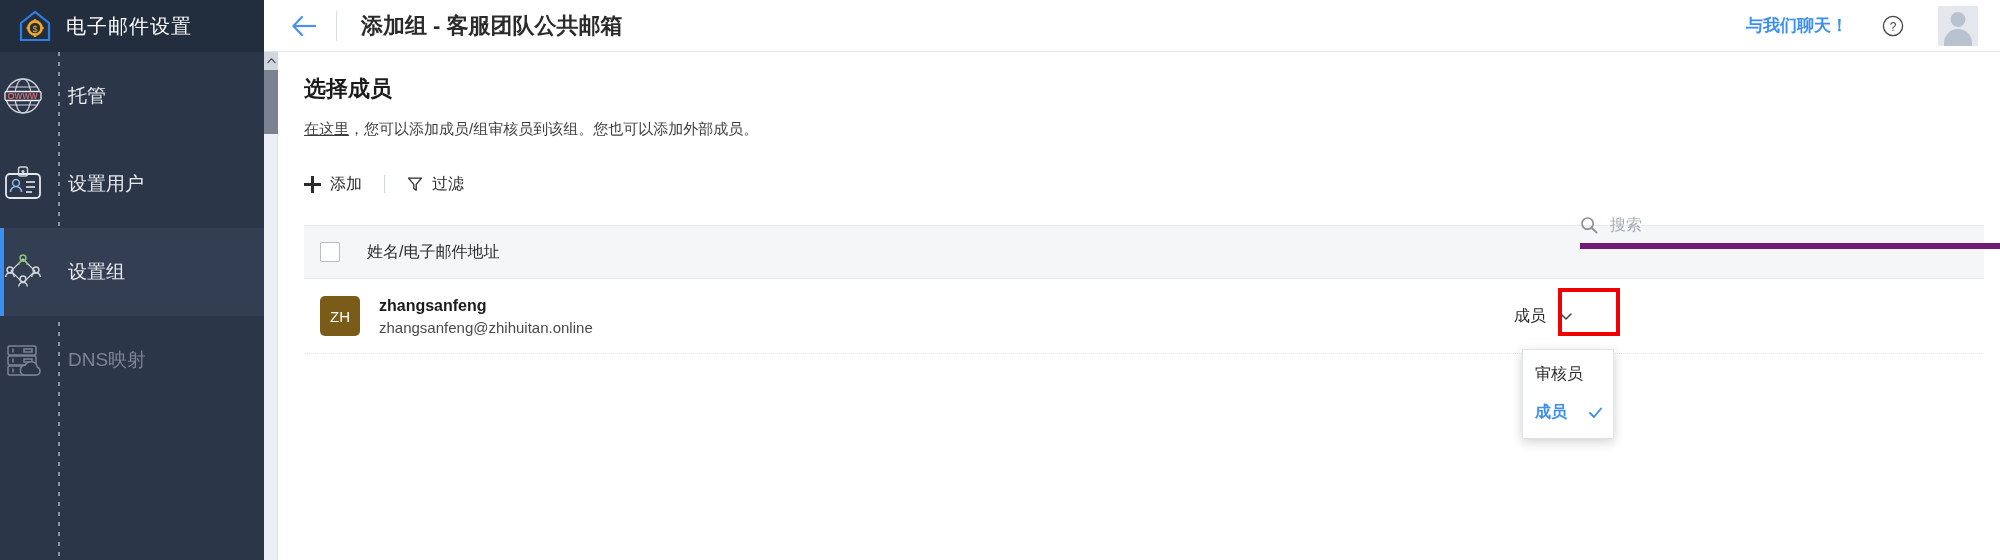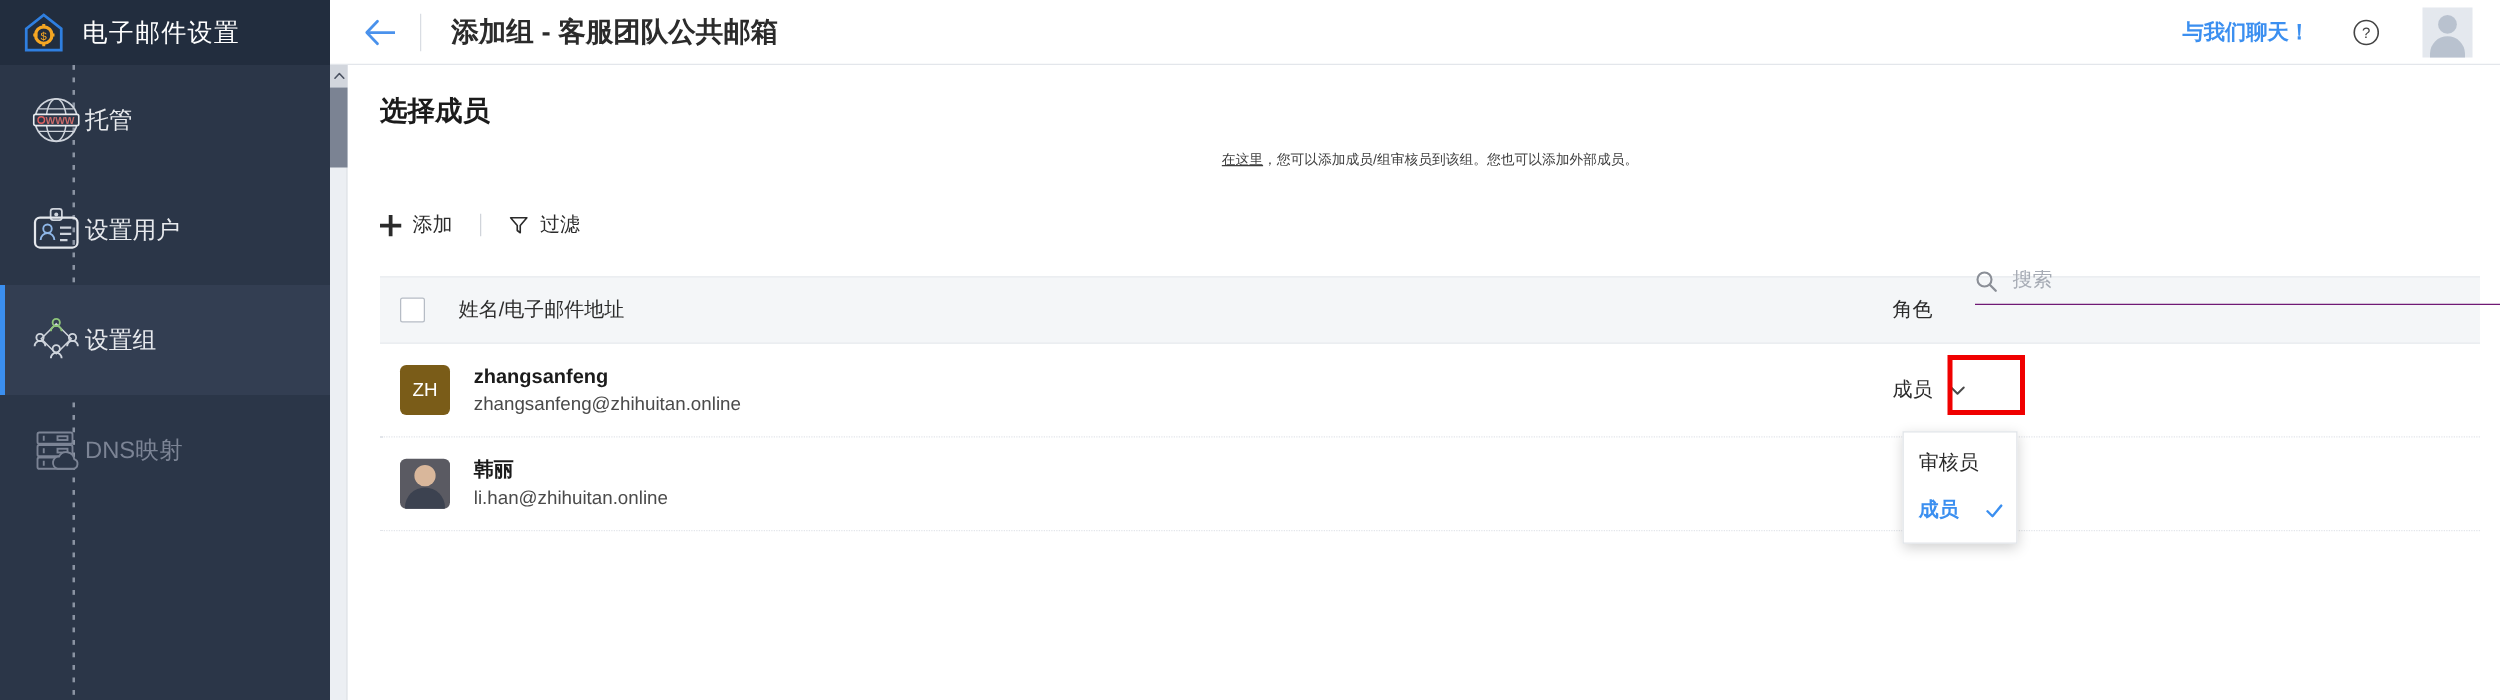--- a/index.html
+++ b/index.html
@@ -28,21 +28,21 @@
     white-space: nowrap;
   }
   .nav { position: relative; padding-top: 0px; }
   .nav-dots {
     position: absolute; left: 58px; top: 0; width: 2px; height: 510px;
     background-image: linear-gradient(to bottom, #8b94a3 0 4px, transparent 4px 10px);
     background-size: 2px 10px;
   }
   .nav-item {
     position: relative; height: 88px; display: flex; align-items: center;
-    padding-left: 22px; cursor: pointer;
+    gap: 22px; cursor: pointer;
   }
   .nav-item.active { background: #333e52; }
   .nav-item.active::before {
     content: ""; position: absolute; left: 0; top: 0; bottom: 0;
     width: 4px; background: #3b8ff0;
   }
   .nav-icon { width: 46px; height: 46px; flex: 0 0 46px; position: relative; z-index: 2; }
   .nav-label { color: #e8eaee; font-size: 19px; white-space: nowrap; }
   .nav-item.disabled .nav-label { color: #7c8495; }
 
@@ -83,41 +83,41 @@
   .scroll-up {
     width: 14px; height: 18px; background: #d2d6dd;
     display: flex; align-items: center; justify-content: center;
   }
   .scroll-thumb {
     width: 14px; height: 64px; background: #7b8393;
   }
 
   .content { padding: 22px 16px 0 26px; margin-left: 14px; }
   .sec-title { font-size: 22px; font-weight: bold; color: #1b1b1b; margin-bottom: 16px; }
-  .sec-desc { font-size: 11px; color: #3d3d3d; margin-bottom: 30px; text-align: center; }
+  .sec-desc { font-size: 15px; color: #3d3d3d; margin-bottom: 30px; }
   .sec-desc .link { color: #3d3d3d; text-decoration: underline; cursor: pointer; }
 
   .toolbar { display: flex; align-items: center; height: 30px; margin-bottom: 26px; }
   .tb-btn {
     display: flex; align-items: center; gap: 9px; cursor: pointer;
     font-size: 16px; color: #2b2b2b;
   }
   .tb-div { width: 1px; height: 18px; background: #d0d4da; margin: 0 22px; }
   .plus-icon { width: 17px; height: 17px; position: relative; }
   .plus-icon::before, .plus-icon::after {
     content: ""; position: absolute; background: #2b2b2b;
   }
   .plus-icon::before { left: 7px; top: 0; width: 3px; height: 17px; }
   .plus-icon::after { top: 7px; left: 0; height: 3px; width: 17px; }
   .funnel-icon { width: 16px; height: 16px; }
 
   .search-wrap {
     position: absolute; right: 0px; top: 216px; width: 420px;
     display: flex; align-items: center; gap: 12px;
-    border-bottom: 1px solid #701a75; padding-bottom: 9px;
+    border-bottom: 6px solid #701a75; padding-bottom: 9px;
   }
   .search-icon { width: 18px; height: 18px; flex: 0 0 18px; }
   .search-input {
     border: none; outline: none; font-size: 16px; color: #333;
     background: transparent; width: 100%;
     font-family: "Liberation Sans", "DejaVu Sans", sans-serif;
   }
   .search-input::placeholder { color: #a7acb5; }
 
   
@@ -334,21 +334,20 @@
             </svg>
           </span>
           <span>过滤</span>
         </span>
       </div>
 
       <div class="table">
         <div class="thead">
           <span class="cbx"></span>
           <span class="col-name">姓名/电子邮件地址</span>
-          <span class="col-role">角色</span>
         </div>
 
         <div class="trow">
           <div class="cell-name">
             <span class="av" style="background:#7a5c18;">
               <span>ZH</span>
             </span>
             <span>
               <div class="nm">zhangsanfeng</div>
               <div class="em">zhangsanfeng@zhihuitan.online</div>
@@ -374,33 +373,20 @@
                 <span class="dd-check">
                   <svg viewBox="0 0 15 15" width="15" height="15">
                     <polyline points="2,8 6,12 13,3.5" fill="none" stroke="#3b8ff0" stroke-width="1.9" stroke-linecap="round" stroke-linejoin="round"></polyline>
                   </svg>
                 </span>
               </div>
             </div>
           </div>
         </div>
 
-        <div class="trow">
-          <div class="cell-name">
-            <span class="av av-photo">
-              <span class="ph-head"></span>
-              <span class="ph-body"></span>
-            </span>
-            <span>
-              <div class="nm">韩丽</div>
-              <div class="em">li.han@zhihuitan.online</div>
-            </span>
-          </div>
-          <div class="cell-role"></div>
-        </div>
       </div>
 
       <div class="search-wrap">
         <span class="search-icon">
           <svg viewBox="0 0 18 18" width="18" height="18">
             <circle cx="7.6" cy="7.6" r="5.6" fill="none" stroke="#8b8f97" stroke-width="1.7"></circle>
             <line x1="11.8" y1="11.8" x2="16.6" y2="16.6" stroke="#8b8f97" stroke-width="1.9" stroke-linecap="round"></line>
           </svg>
         </span>
         <input class="search-input" type="text" placeholder="搜索" style="">

